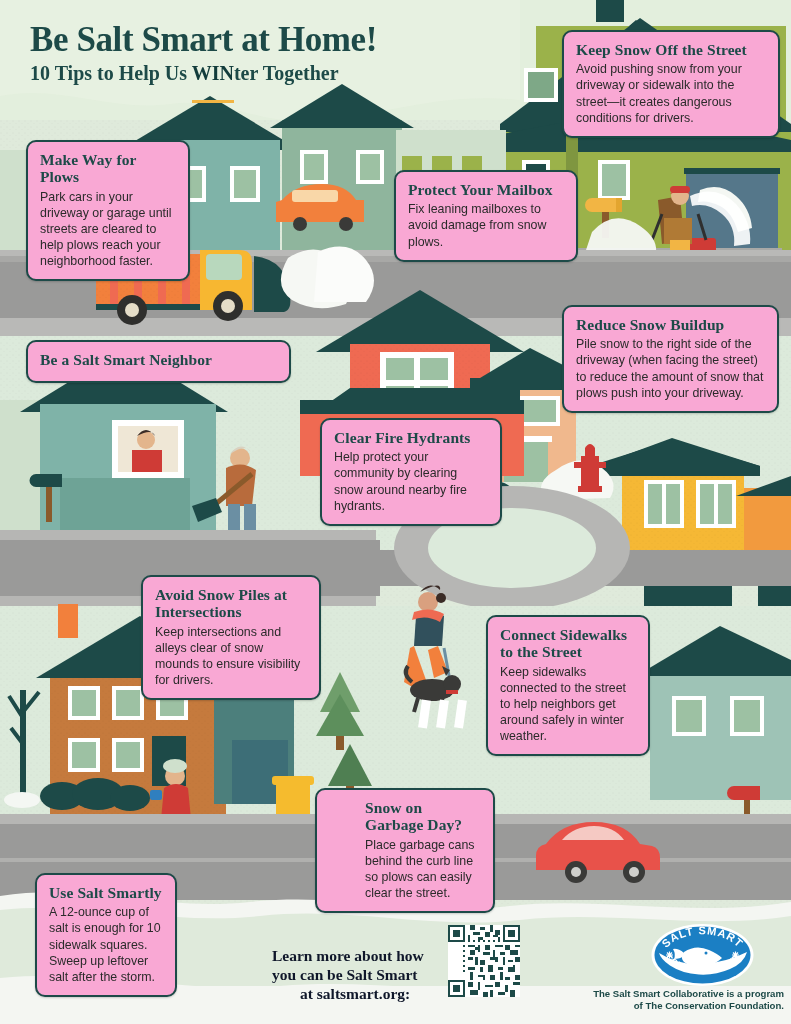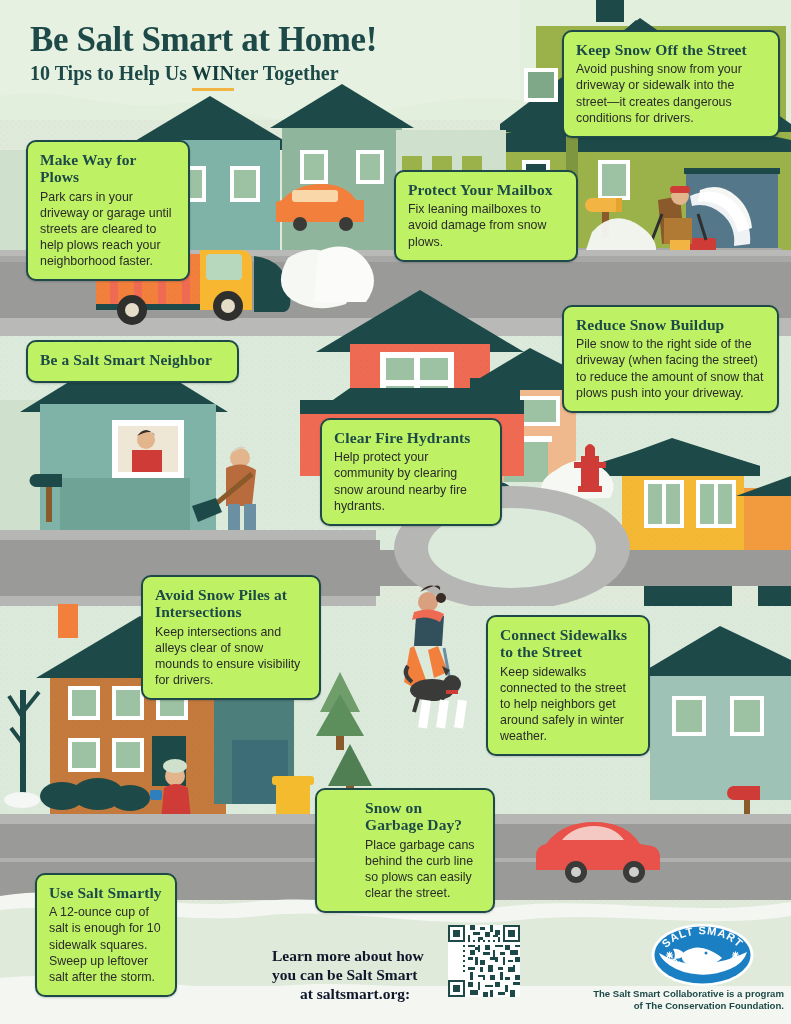--- a/index.html
+++ b/index.html
@@ -16,21 +16,21 @@
     width:791px; height:1024px;
     background:#dfeadb;
     overflow:hidden;
   }
   .scene { position:absolute; left:0; top:0; width:791px; height:1024px; }
   svg.scene { display:block; }
 
   
   .tip {
     position:absolute;
-    background:#bef264;
+    background:#f9a8d4;
     border:2px solid #1d4a48;
     border-radius:10px;
     padding:9px 12px 10px 12px;
     box-shadow:0 1px 2px rgba(0,0,0,.18);
   }
   .tip h3 {
     font-family:"Liberation Serif", serif;
     font-weight:bold;
     color:#1d4a48;
     font-size:15.5px;
@@ -42,21 +42,21 @@
     font-family:"Liberation Sans", sans-serif;
     color:#2b2b2b;
     font-size:12.4px;
     line-height:1.30;
   }
 
   
   #tip-plows        { left:26px;  top:140px; width:164px; }
   #tip-snowoff      { left:562px; top:30px;  width:218px; }
   #tip-mailbox      { left:394px; top:170px; width:184px; }
-  #tip-neighbor     { left:26px;  top:340px; width:213px; }
+  #tip-neighbor     { left:26px;  top:340px; width:265px; }
   #tip-buildup      { left:562px; top:305px; width:217px; }
   #tip-hydrants     { left:320px; top:418px; width:182px; }
   #tip-intersect    { left:141px; top:575px; width:180px; }
   #tip-sidewalks    { left:486px; top:615px; width:164px; }
   #tip-garbage      { left:315px; top:788px; width:180px;padding-left:48px; }
   #tip-saltsmartly  { left:35px;  top:873px; width:142px; }
 
   
   #header { position:absolute; left:30px; top:22px; z-index:30; }
   #title {
@@ -72,21 +72,21 @@
     font-weight:bold;
     font-size:20px;
     color:#1d4a48;
     margin-top:6px;
     line-height:1;
     white-space:nowrap;
   }
   #subtitle .win {
     color:#123c3b;
     border-bottom:3px solid #f2b544;
-    padding-bottom:4px;
+    padding-bottom:16px;
   }
   #learn {
     position:absolute; left:272px; top:947px;
     font-family:Liberation Serif, serif;
     font-weight:bold;
     font-size:15.5px;
     color:#0f172a;
     line-height:1.22;
     z-index:30;
   }

